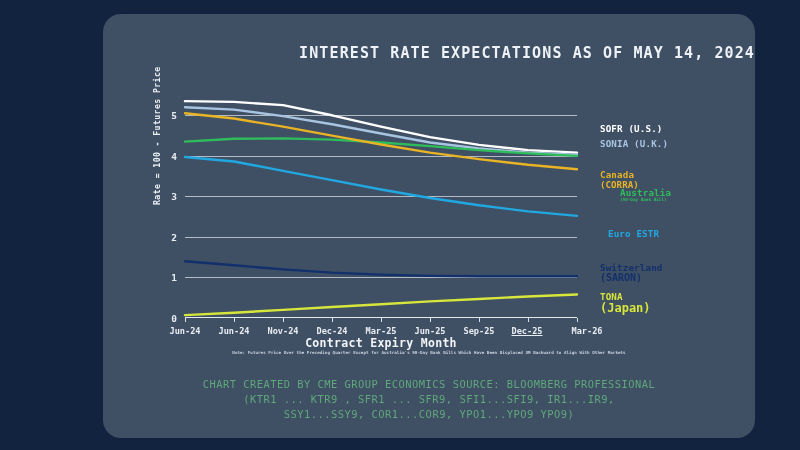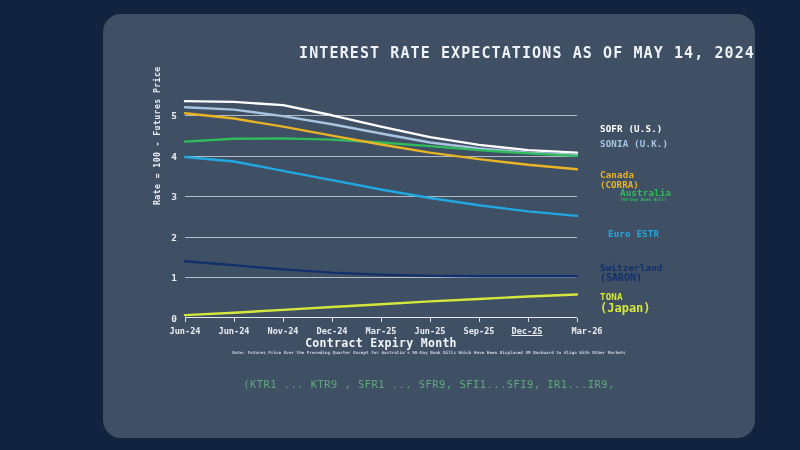--- a/index.html
+++ b/index.html
@@ -193,16 +193,18 @@
       <div class="lg" style="left: 600px; top: 124px; color: rgb(255, 255, 255);"><span>SOFR (U.S.)</span></div>
       <div class="lg" style="left: 600px; top: 139px; color: rgb(169, 196, 224);"><span>SONIA (U.K.)</span></div>
       <div class="lg" style="left: 620px; top: 152px; color: rgb(47, 189, 92); margin-top: 36px;"><span>Australia</span><span class="sub" style="font-size: 4.3px;">(90-Day Bank Bill)</span></div>
       <div class="lg" style="left: 600px; top: 170px; color: rgb(232, 179, 37);"><span>Canada</span><span class="sub" style="font-size: 9.2px;">(CORRA)</span></div>
       <div class="lg" style="left: 600px; top: 229px; color: rgb(33, 168, 224); margin-left: 8px;"><span>Euro ESTR</span></div>
       <div class="lg" style="left: 600px; top: 263px; color: rgb(18, 48, 107);"><span>Switzerland</span><span class="sub" style="font-size: 10px;">(SARON)</span></div>
       <div class="lg" style="left: 600px; top: 292px; color: rgb(215, 230, 58);"><span>TONA</span><span class="sub" style="font-size: 12px;">(Japan)</span></div>
     </div>
 
   <div class="credit">
+    <div>CHART CREATED BY CME GROUP ECONOMICS  SOURCE: BLOOMBERG PROFESSIONAL</div>
     <div>(KTR1 ... KTR9 , SFR1 ... SFR9, SFI1...SFI9, IR1...IR9,</div>
+    <div>SSY1...SSY9, COR1...COR9, YPO1...YPO9 YPO9)</div>
   </div>
 
 </div>
 
 </body></html>

